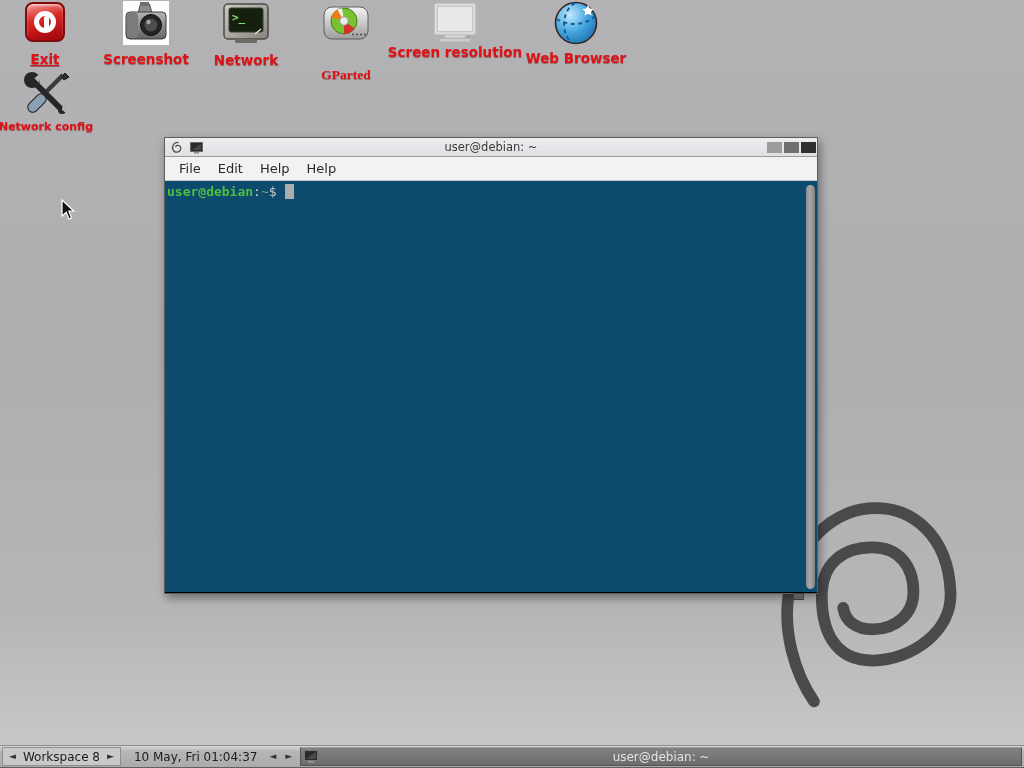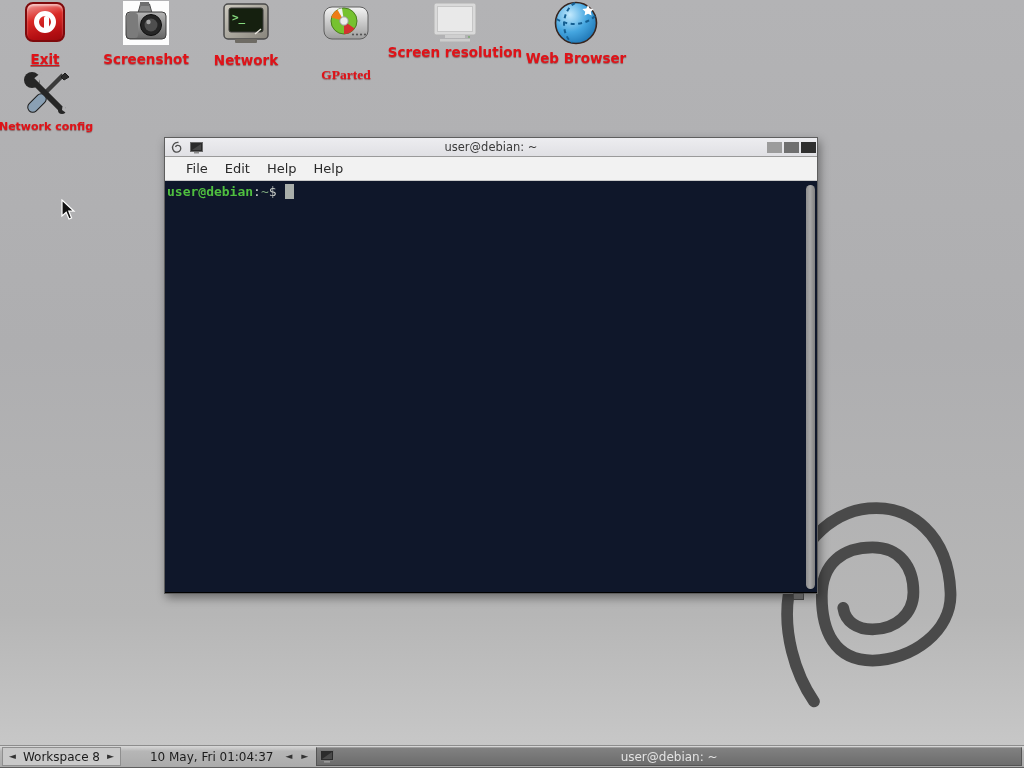--- a/index.html
+++ b/index.html
@@ -35,23 +35,23 @@
     box-shadow:2px 4px 9px rgba(0,0,0,.4); }
   .titlebar { height:19px; background:linear-gradient(#ededf0,#e0e0e4);
     border-bottom:1px solid #9a9a9a; position:relative; }
   .titlebar .title { position:absolute; left:50%; top:2px; transform:translateX(-50%);
     font-size:11.5px; color:#3a3a3a; }
   .tb-left { position:absolute; left:6px; top:3px; display:flex; gap:7px; align-items:center; }
   .tb-btns { position:absolute; right:1px; top:4px; display:flex; gap:2px; }
   .tb-btn { width:15px; height:11px; display:inline-block; }
   .tb-btn.min { background:#9c9c9c; } .tb-btn.max { background:#6f6f6f; } .tb-btn.close { background:#2f2f2f; }
   .menubar { height:24px; background:#f2f2f2; display:flex; align-items:center;
-    gap:17px; padding-left:21px; font-size:13px; color:#2a2a2a; border-bottom:1px solid #c9c9c9; }
+    gap:17px; padding-left:14px; font-size:13px; color:#2a2a2a; border-bottom:1px solid #c9c9c9; }
   .menubar span { cursor:default; }
-  .termarea { position:relative; height:411px; background:#0f172a;
+  .termarea { position:relative; height:411px; background:#0c4a6e;
     font-family:"DejaVu Sans Mono", monospace; font-size:13px; }
   .promptline { position:absolute; left:2px; top:3px; white-space:pre; }
   .p-user { color:#4fbf3f; font-weight:bold; }
   .p-punct { color:#c8cdc8; }
   .p-path { color:#7da77d; }
   .p-cursor { display:inline-block; width:9px; height:15px; background:#a9aeaa;
     vertical-align:text-bottom; margin-left:8px; }
   .vscroll { position:absolute; right:2px; top:4px; bottom:3px; width:9px; }
   .vthumb { width:9px; height:100%; background:linear-gradient(90deg,#8e8e8e,#a8a8a8 45%,#7f7f7f);
     border-radius:5px; }
@@ -59,21 +59,21 @@
     background:#5d5d5d; border:1px solid #3f3f3f; }
 
   
   .taskbar { position:absolute; left:0; bottom:0; width:1024px; height:23px;
     background:linear-gradient(#d8d8d8,#b6b6b6 25%,#ababab);
     border-top:1px solid #8d8d8d; border-bottom:1px solid #5f5f5f;
     display:flex; align-items:center; font-size:12px; color:#1c1c1c; }
   .pager { margin-left:2px; height:19px; padding:0 6px; display:flex; align-items:center; gap:7px;
     background:#c9c9c9; border:1px solid #8f8f8f; }
   .tri { font-size:9px; color:#333; line-height:1; }
-  .clock { margin-left:29px; white-space:nowrap; }
+  .clock { margin-left:13px; white-space:nowrap; }
   .tl-arrows { margin-left:12px; display:flex; gap:9px; }
   .taskbtn { flex:1; margin:0 2px 0 8px; height:19px; position:relative;
     background:linear-gradient(#818181,#6c6c6c); border:1px solid #545454;
     border-top-color:#9d9d9d; display:flex; align-items:center; }
   .taskbtn .ttitle { position:absolute; left:50%; transform:translateX(-50%);
     color:#e3e3e3; font-size:12px; white-space:nowrap; }
   .mini-mon { margin-left:3px; width:14px; height:13px; position:relative; }
 
   
   .cursor { position:absolute; left:61px; top:199px; }

